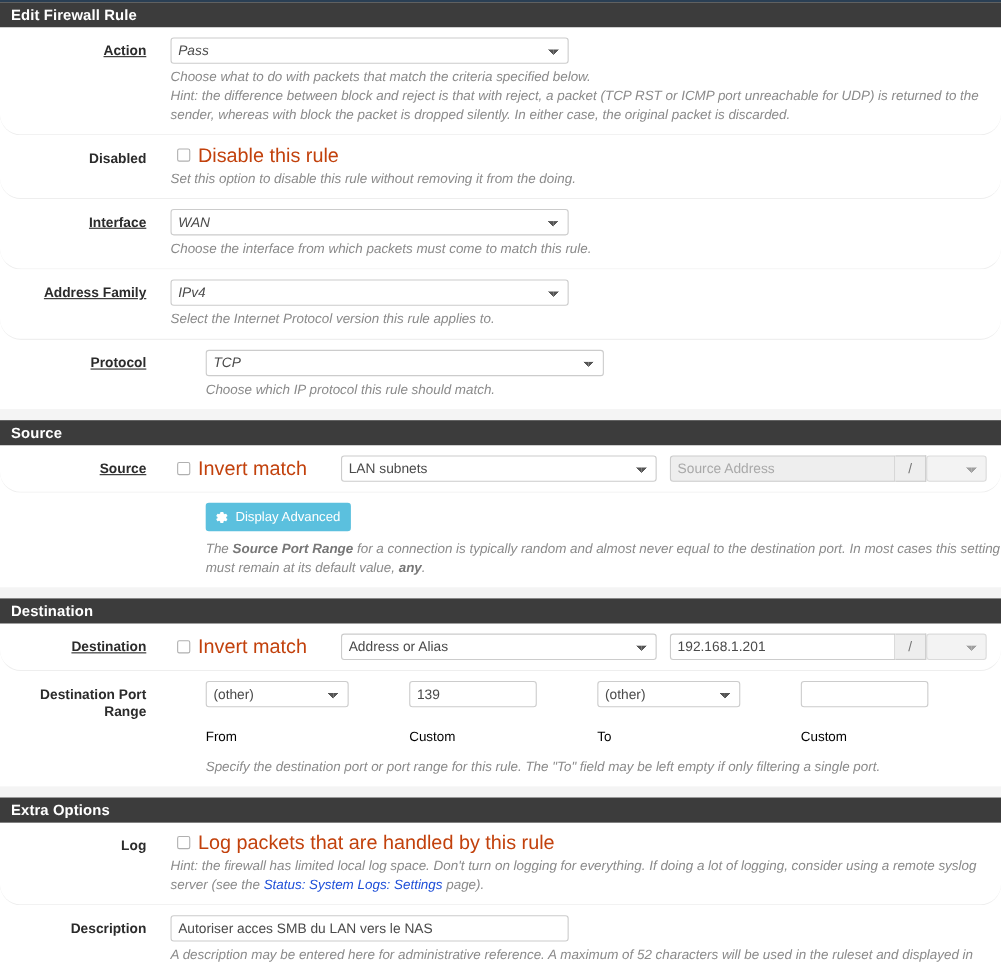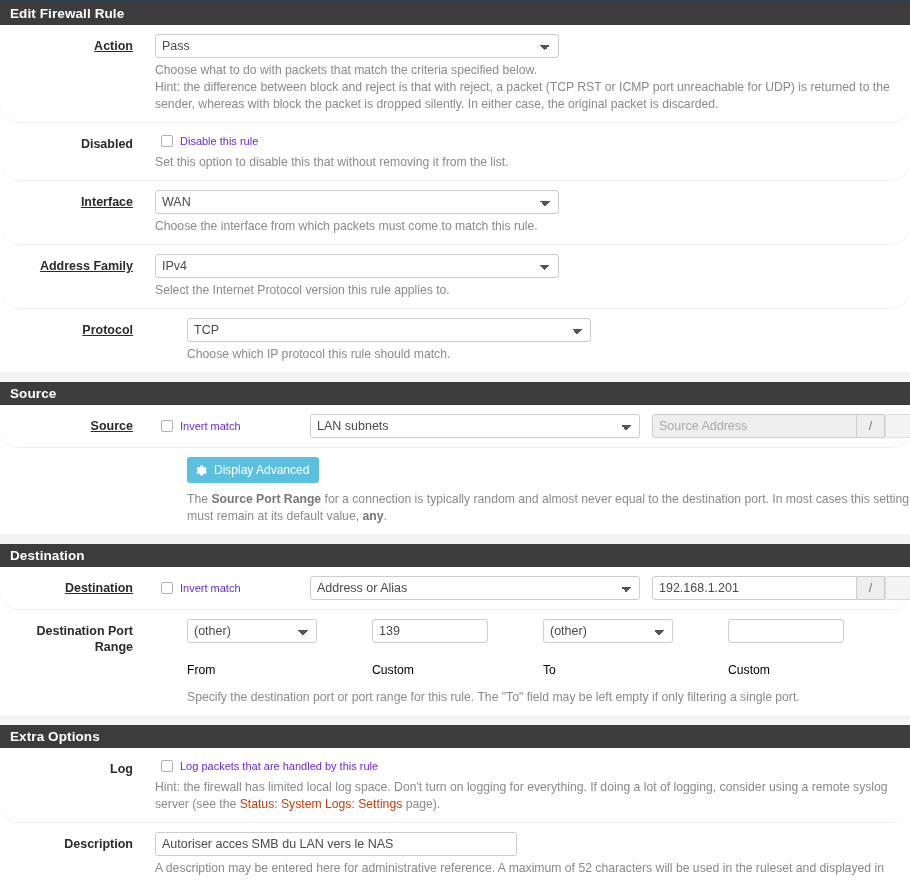--- a/index.html
+++ b/index.html
@@ -89,48 +89,49 @@
       linear-gradient(45deg, transparent 50%, #777 50%),
       linear-gradient(135deg, #777 50%, transparent 50%);
     background-position:
       calc(100% - 13px) 10px,
       calc(100% - 8px) 10px;
     background-size: 5px 5px, 5px 5px;
     background-repeat:no-repeat;
     background-color:#eeeeee;
   }
 
-  .w-sel-main { width:404px; }
+  .w-sel-main { width:362px;font-style:italic; }
   .help {
     color:#8a8a8a;
     font-size:12.2px;
     line-height:17px;
     margin-top:4px;
     max-width:735px;
+    font-style:italic;
   }
   .help b { color:#777; font-weight:bold; }
-  .help a { color:#c2410c; text-decoration:none; }
+  .help a { color:#1d4ed8; text-decoration:none; }
 
   
   .chkwrap { display:flex; align-items:center; height:18px; }
   input[type=checkbox] {
     -webkit-appearance:none; appearance:none;
     width:12px; height:12px;
     border:1px solid #b0b0b0;
     border-radius:2px;
     background:#fff;
     margin:0 7px 0 6px;
     vertical-align:middle;
   }
-  .chklabel { font-size:11px; color:#6d28d9; }
+  .chklabel { font-size:18px; color:#c2410c; }
 
   
   .srcrow { display:flex; align-items:center; }
   .invert { display:flex; align-items:center; width:155px; }
-  .typesel { width:330px; }
+  .typesel { width:287px; }
   .addrgroup { display:flex; margin-left:12px; }
   .addrgroup input.addr {
     width:205px;
     border-top-right-radius:0; border-bottom-right-radius:0;
   }
   .slash {
     width:28px; height:24px;
     border:1px solid #ccc; border-left:none;
     background:#eeeeee;
     color:#777;
@@ -193,21 +194,21 @@
         </div>
       </div>
 
       <div class="frow">
         <div class="lbl">Disabled</div>
         <div class="fields">
           <div class="chkwrap">
             <input type="checkbox" style="">
             <span class="chklabel">Disable this rule</span>
           </div>
-          <div class="help">Set this option to disable this that without removing it from the list.</div>
+          <div class="help">Set this option to disable this rule without removing it from the doing.</div>
         </div>
       </div>
 
       <div class="frow">
         <div class="lbl">
           <span class="req">Interface</span>
         </div>
         <div class="fields">
           <select class="ctl w-sel-main">
             <option>WAN</option>

